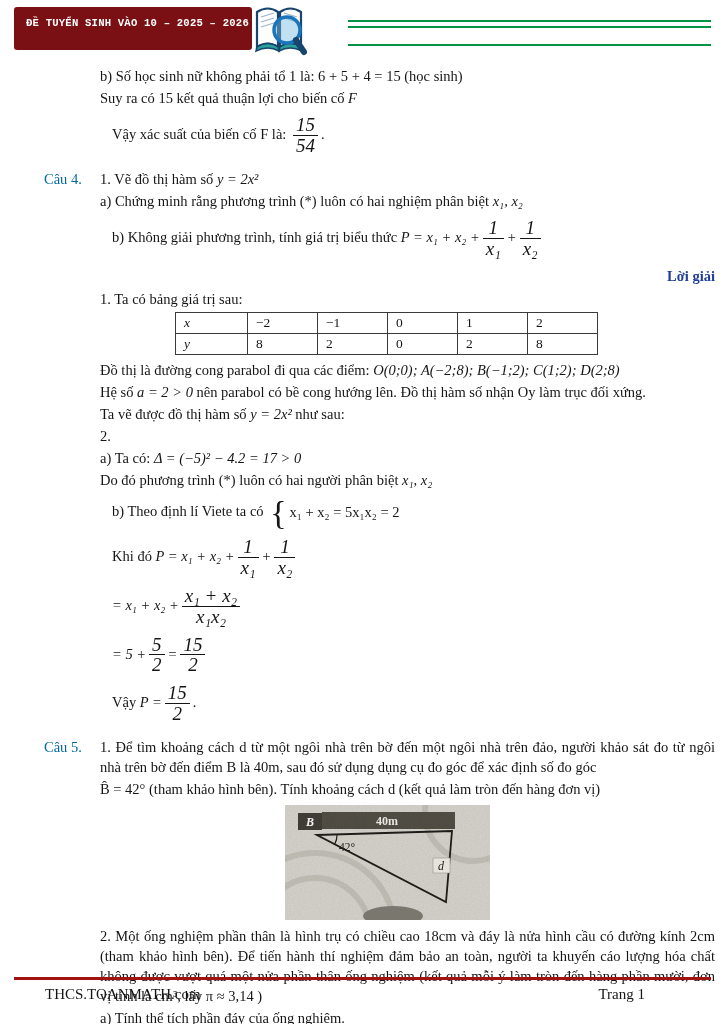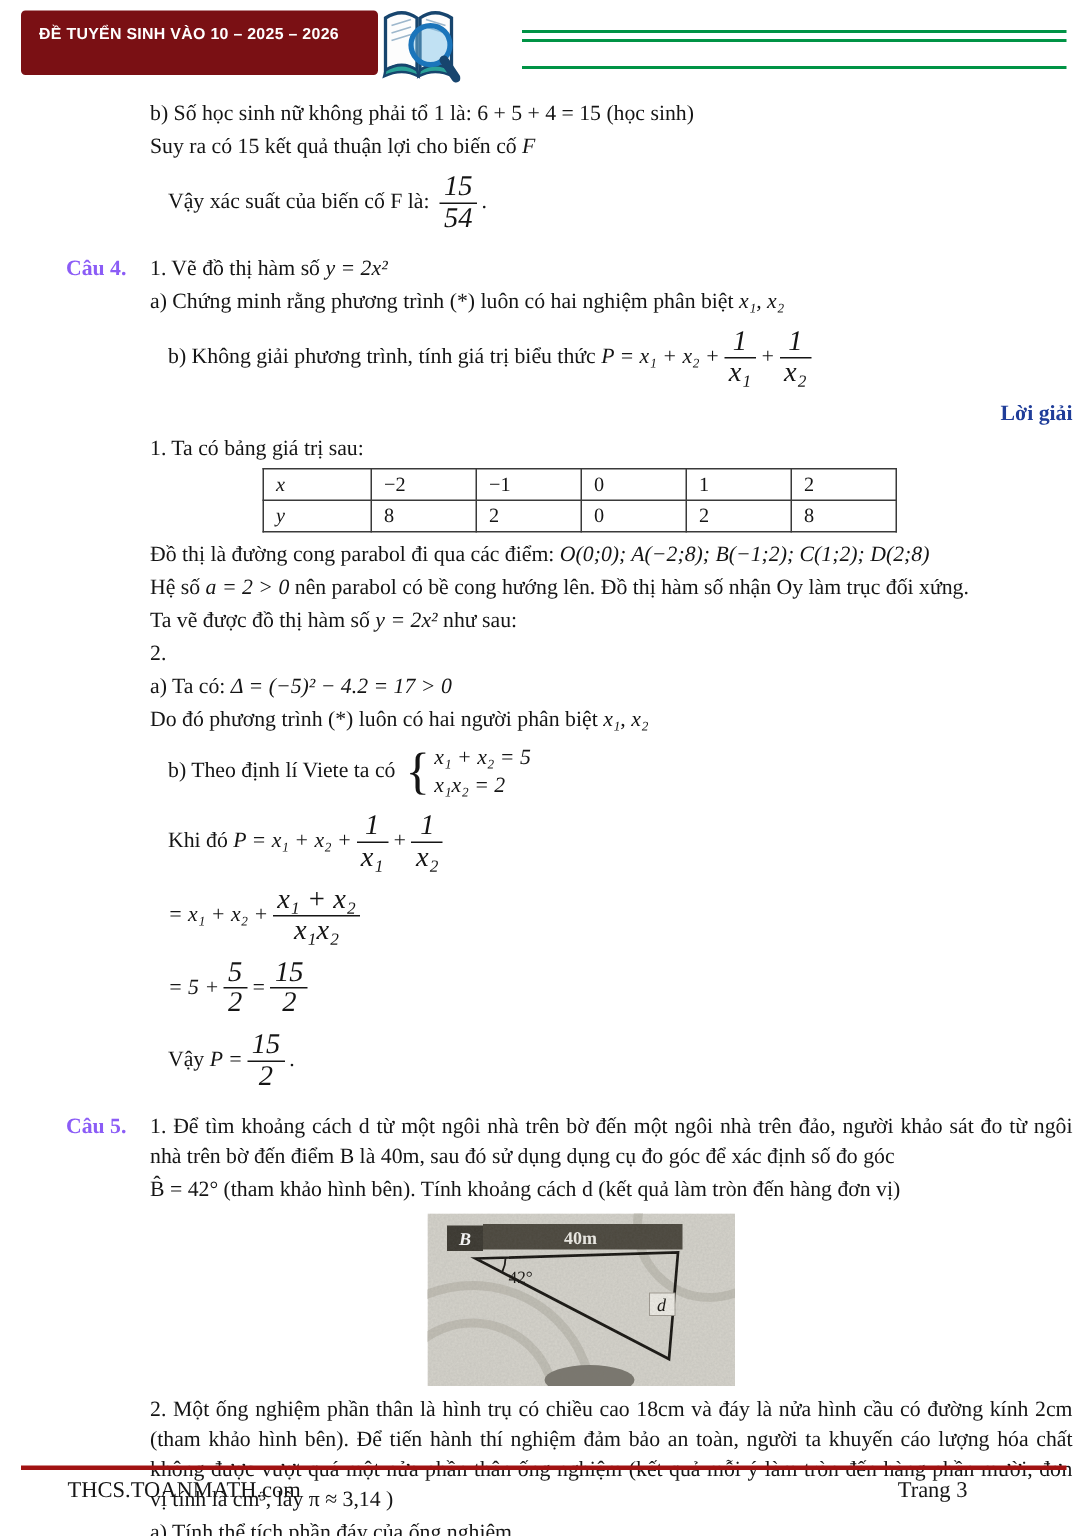--- a/index.html
+++ b/index.html
@@ -3,47 +3,47 @@
 <meta charset="utf-8">
 <style>
   html,body{margin:0;padding:0}
   body{width:725px;height:1024px;position:relative;background:#ffffff;
        font-family:"Liberation Serif",serif;font-size:14.5px;color:#151515;
        overflow:hidden;line-height:20px}
   
   .hdr{position:absolute;top:0;left:0;width:725px;height:62px}
   .banner{position:absolute;left:14px;top:7px;width:238px;height:43px;background:#7a1014;
           border-radius:3px;padding:6px 8px 0 12px;box-sizing:border-box;color:#fff;
-          font-family:Liberation Sans, sans-serif}
+          font-family:Liberation Mono, monospace}
   .banner-title{font-size:10.6px;font-weight:700;letter-spacing:.2px;white-space:nowrap}
   .banner-sub{font-size:9.5px;font-weight:700;margin-top:20px;letter-spacing:.5px}
   .logo{position:absolute;left:251px;top:2px;width:56px;height:58px}
   .gline{position:absolute;height:2px;background:#009345;right:14px;left:348px}
   .gl-a{top:20px}.gl-b{top:26px}.gl-c{top:44px}
   
   .content{position:absolute;top:66px;left:100px;width:615px}
   p{margin:0 0 2px}
   .just{text-align:justify}
   .nowrap{white-space:nowrap}
   .math{font-style:italic}
   .cau{position:relative;margin-top:12px}
-  .cau-label{position:absolute;left:-56px;top:0;color:#8b5cf6;font-weight:bold}
+  .cau-label{position:absolute;left:-56px;top:0;color:#0369a1;font-weight:normal}
   .sol-title{text-align:right;color:#1f3d99;font-weight:bold;margin:6px 0 3px}
   .frac{display:inline-block;vertical-align:middle;text-align:center;line-height:1.05;
         font-style:italic;margin:1px 3px;font-size:19px}
   .frac>span{display:block;padding:0 3px}
   .frac .num{border-bottom:1px solid #151515}
   .fline{margin:6px 12px}
   .vtable{border-collapse:collapse;margin:3px 0 5px 75px}
   .vtable td{border:1px solid #3a3a3a;width:61px;height:19px;font-size:13.5px;
              padding:0 0 0 8px}
   .vtable td.hd{font-style:italic;width:63px}
   .system{display:inline-flex;align-items:center;vertical-align:middle;margin-left:3px}
   .brace{font-size:34px;font-weight:300;line-height:1;margin-right:3px}
-  .eqs{display:inline-flex;flex-direction:column;font-style:italic;line-height:19px}
+  .eqs{display:inline-flex;flex-direction:row;line-height:19px}
   .figure{margin:6px 0 6px 185px;width:205px;height:115px}
   
   .footer-rule{position:absolute;left:14px;right:14px;top:977px;height:3px;background:#a11212}
   .footer{position:absolute;top:984px;left:0;width:710px;box-sizing:border-box;
           padding:0 65px 0 45px;display:flex;justify-content:space-between;font-size:15px}
 </style>
 </head>
 <body>
 
 <div class="hdr">
@@ -182,14 +182,14 @@
 
     <p class="just"><span>2. Một ống nghiệm phần thân là hình trụ có chiều cao 18cm và đáy là nửa hình cầu có đường kính 2cm (tham khảo hình bên). Để tiến hành thí nghiệm đảm bảo an toàn, người ta khuyến cáo lượng hóa chất không được vượt quá một nửa phần thân ống nghiệm (kết quả mỗi ý làm tròn đến hàng phần mười, đơn vị tính là cm³, lấy π ≈ 3,14 )</span></p>
     <p><span>a) Tính thể tích phần đáy của ống nghiệm.</span></p>
   </div>
 
 </div>
 
 <div class="footer-rule"></div>
 <div class="footer">
   <span>THCS.TOANMATH.com</span>
-  <span>Trang 3</span>
+  <span>Trang 1</span>
 </div>
 
 </body></html>

